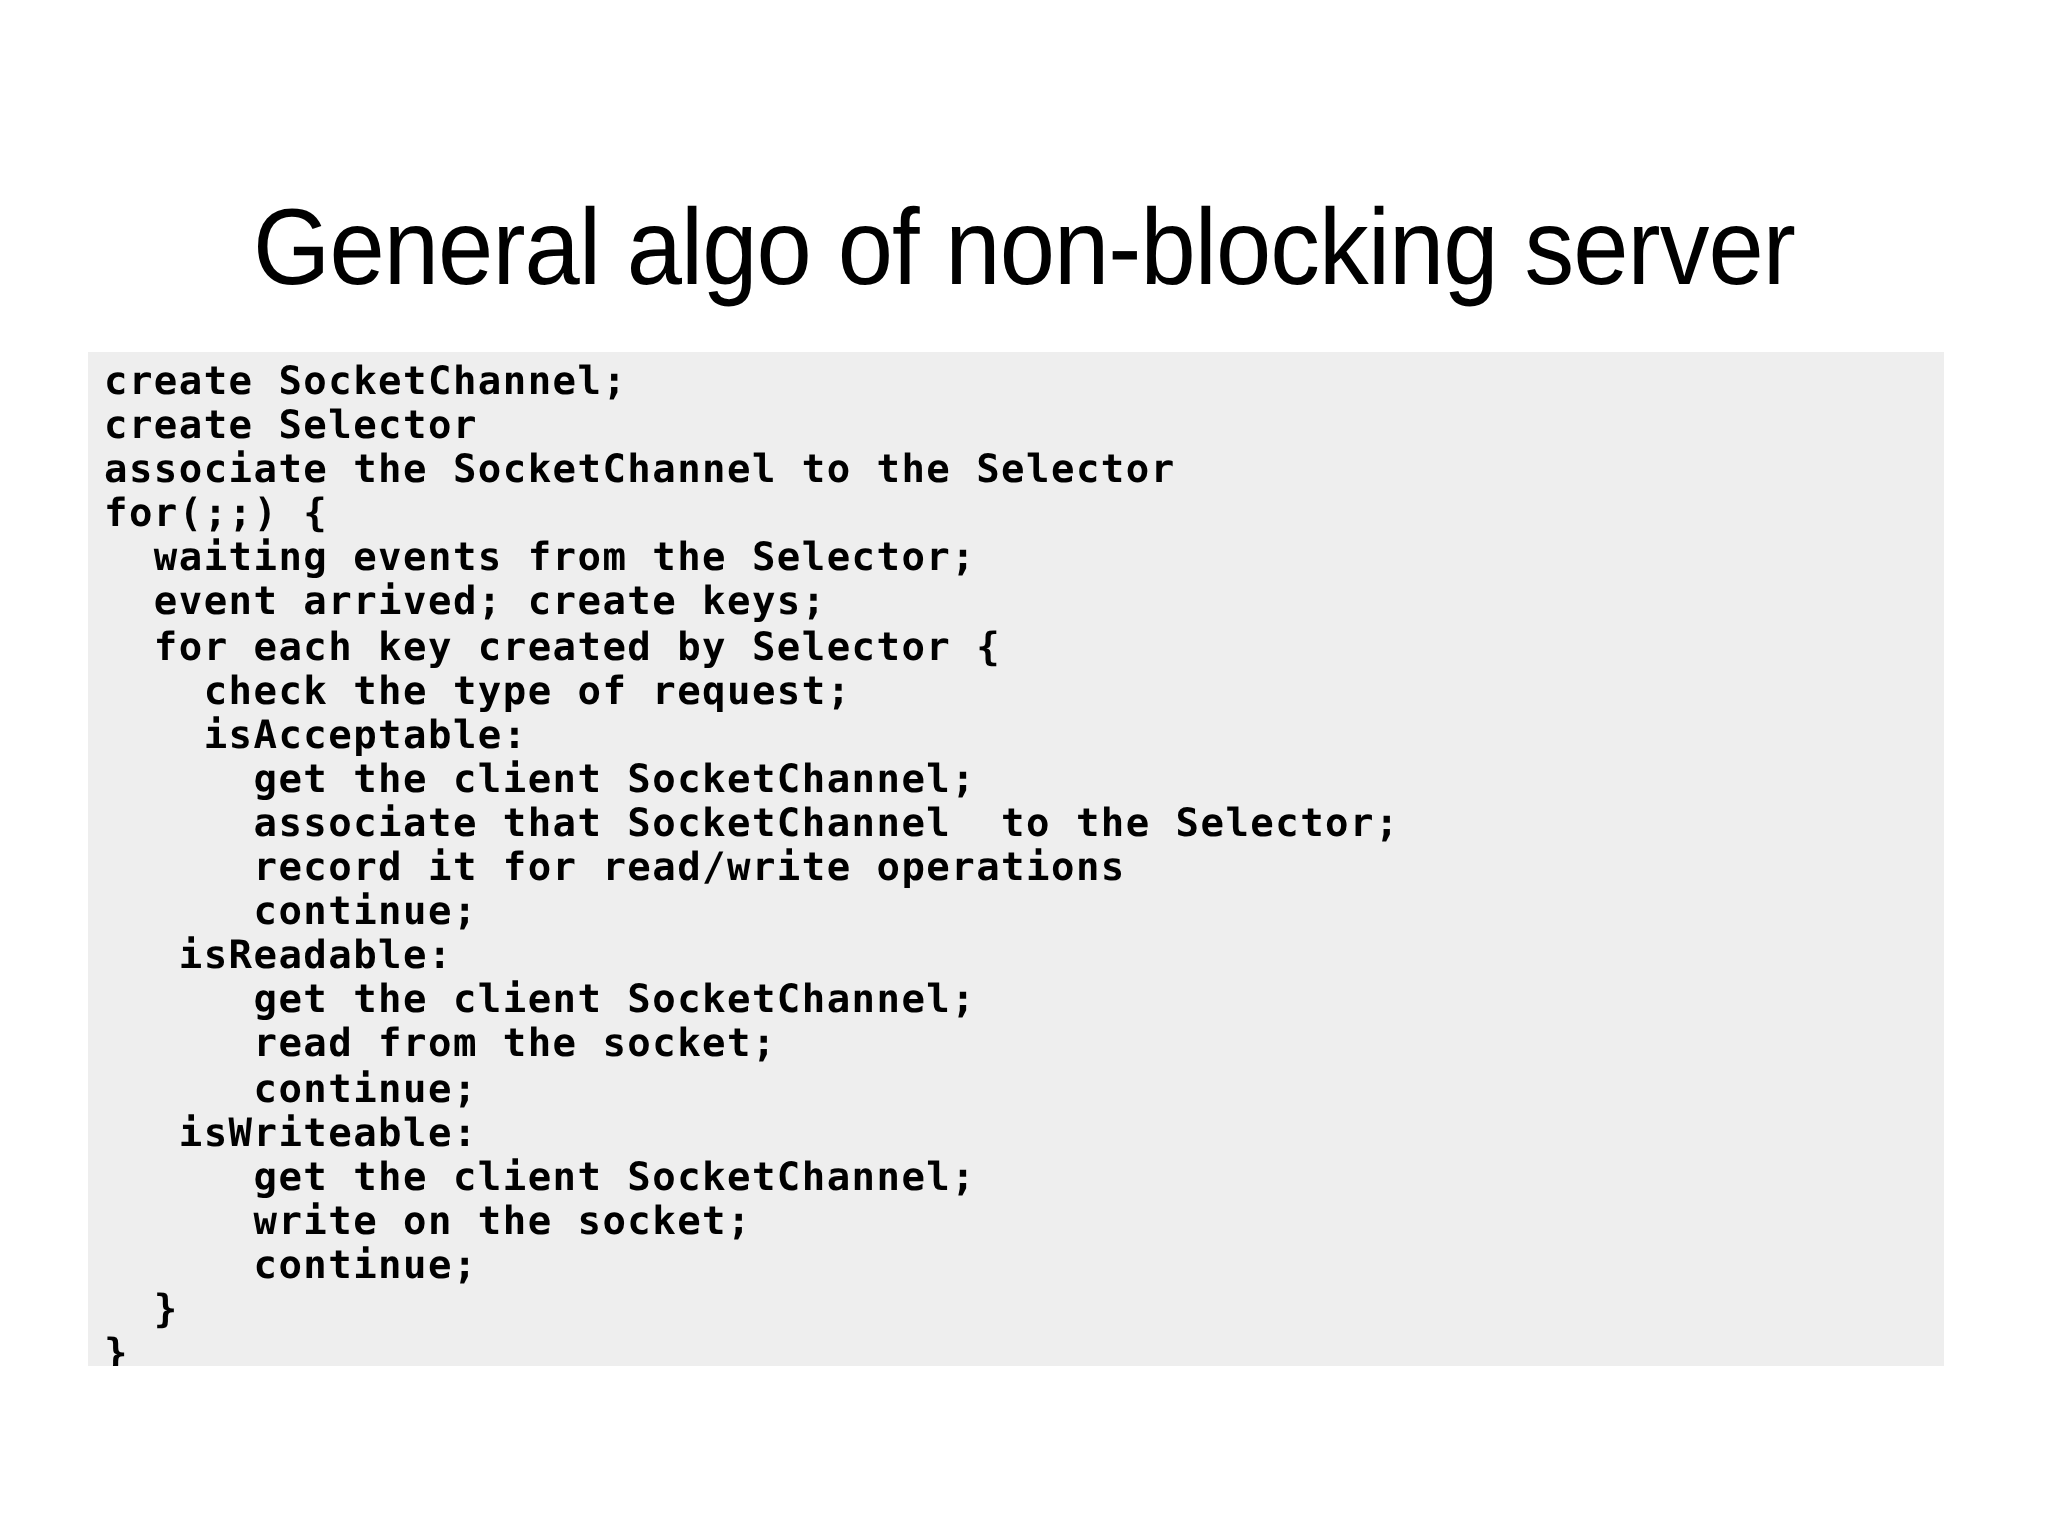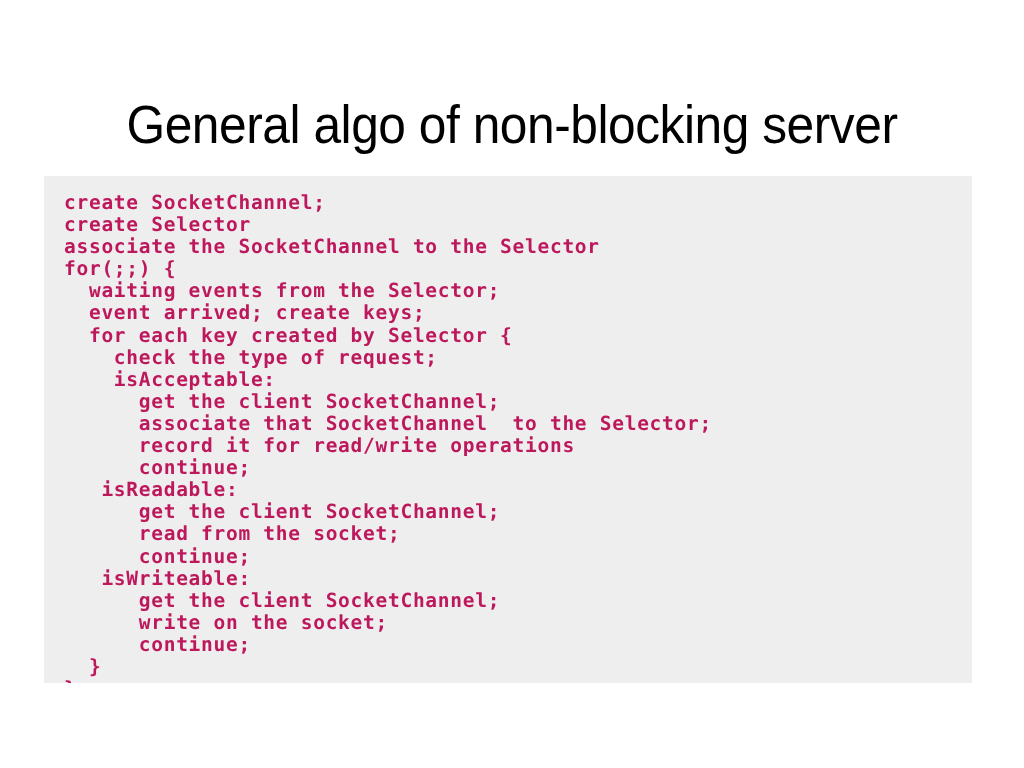--- a/index.html
+++ b/index.html
@@ -51,23 +51,23 @@
     height: 507px;
     background: #eeeeee;
     box-sizing: border-box;
     overflow: hidden;
   }
 
   .code-block {
     position: absolute;
     left: 4px;
     top: 0px;
-    margin: 16px;
+    margin: 4px;
     padding: 0;
-    color: #be185d;
+    color: #000000;
     font-family: "DejaVu Sans Mono", "Liberation Mono", monospace;
     font-size: 19.5px;
     line-height: 22.1px;
     letter-spacing: 0.72px;
     font-weight: 700;
     white-space: pre;
     -webkit-font-smoothing: none;
     text-rendering: geometricPrecision;
   }
 

